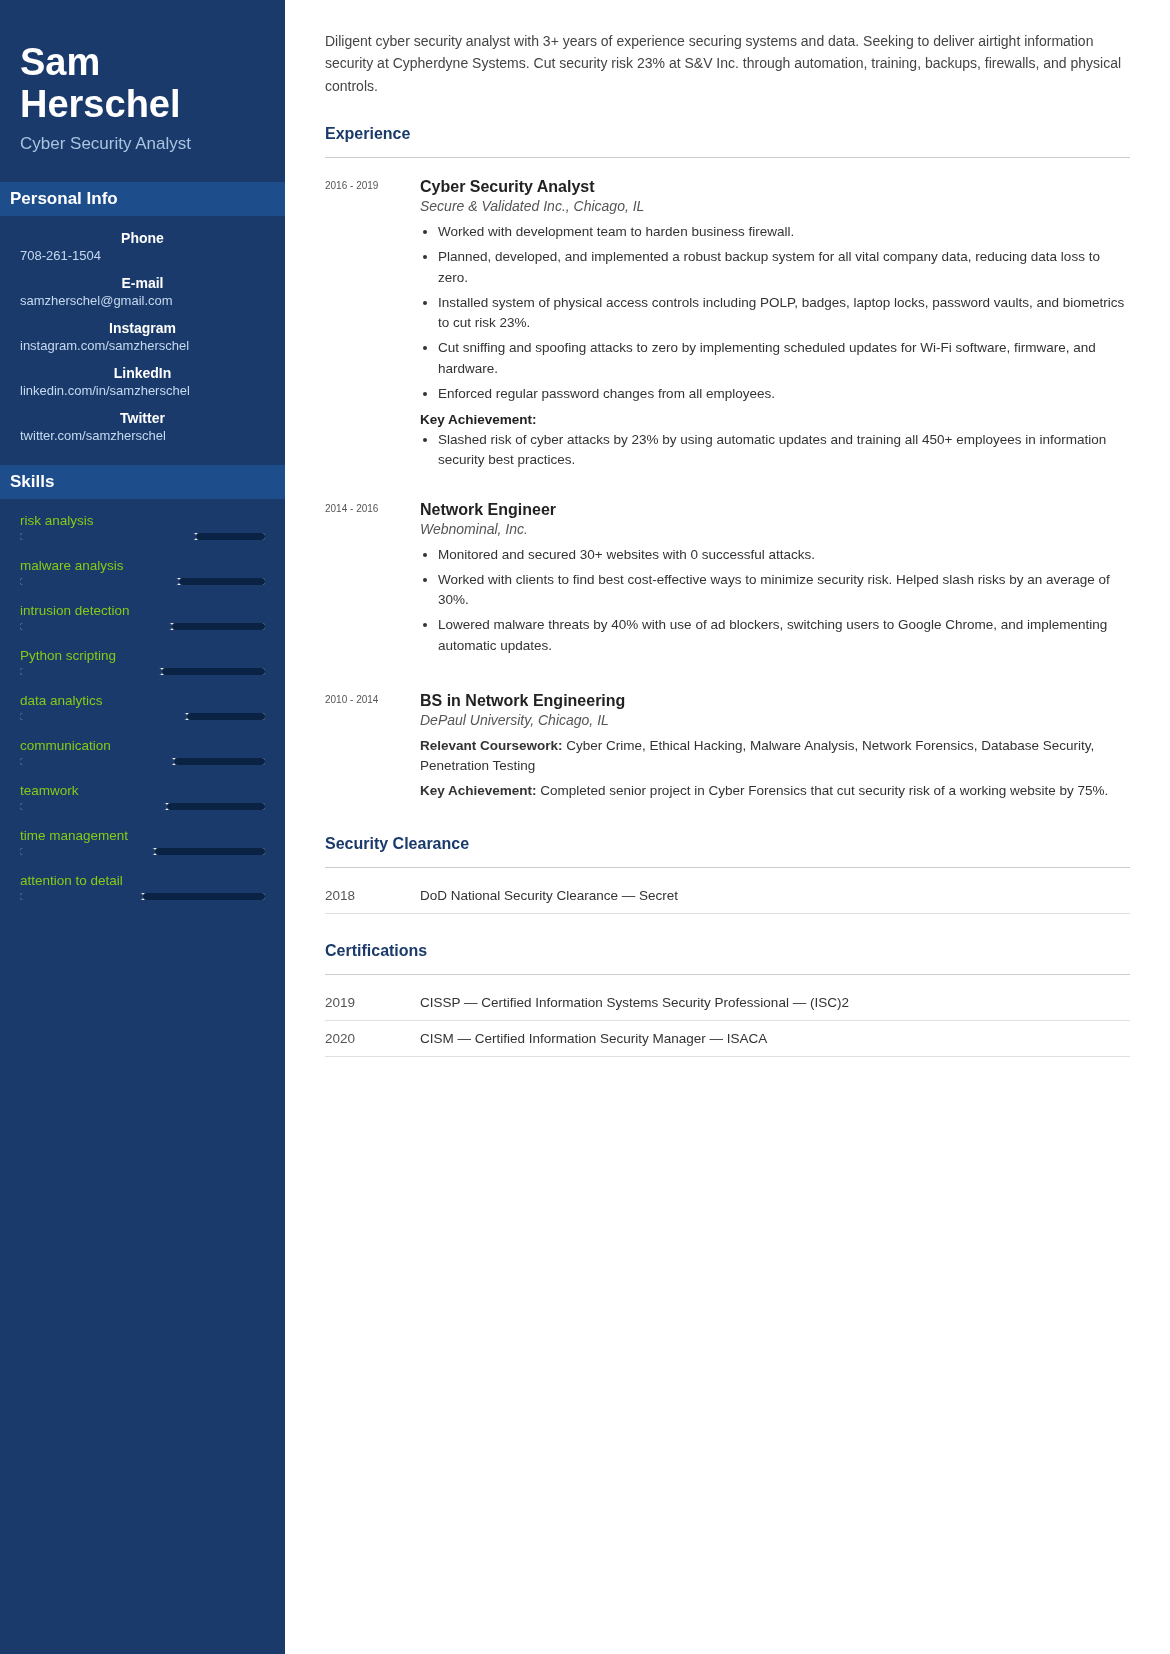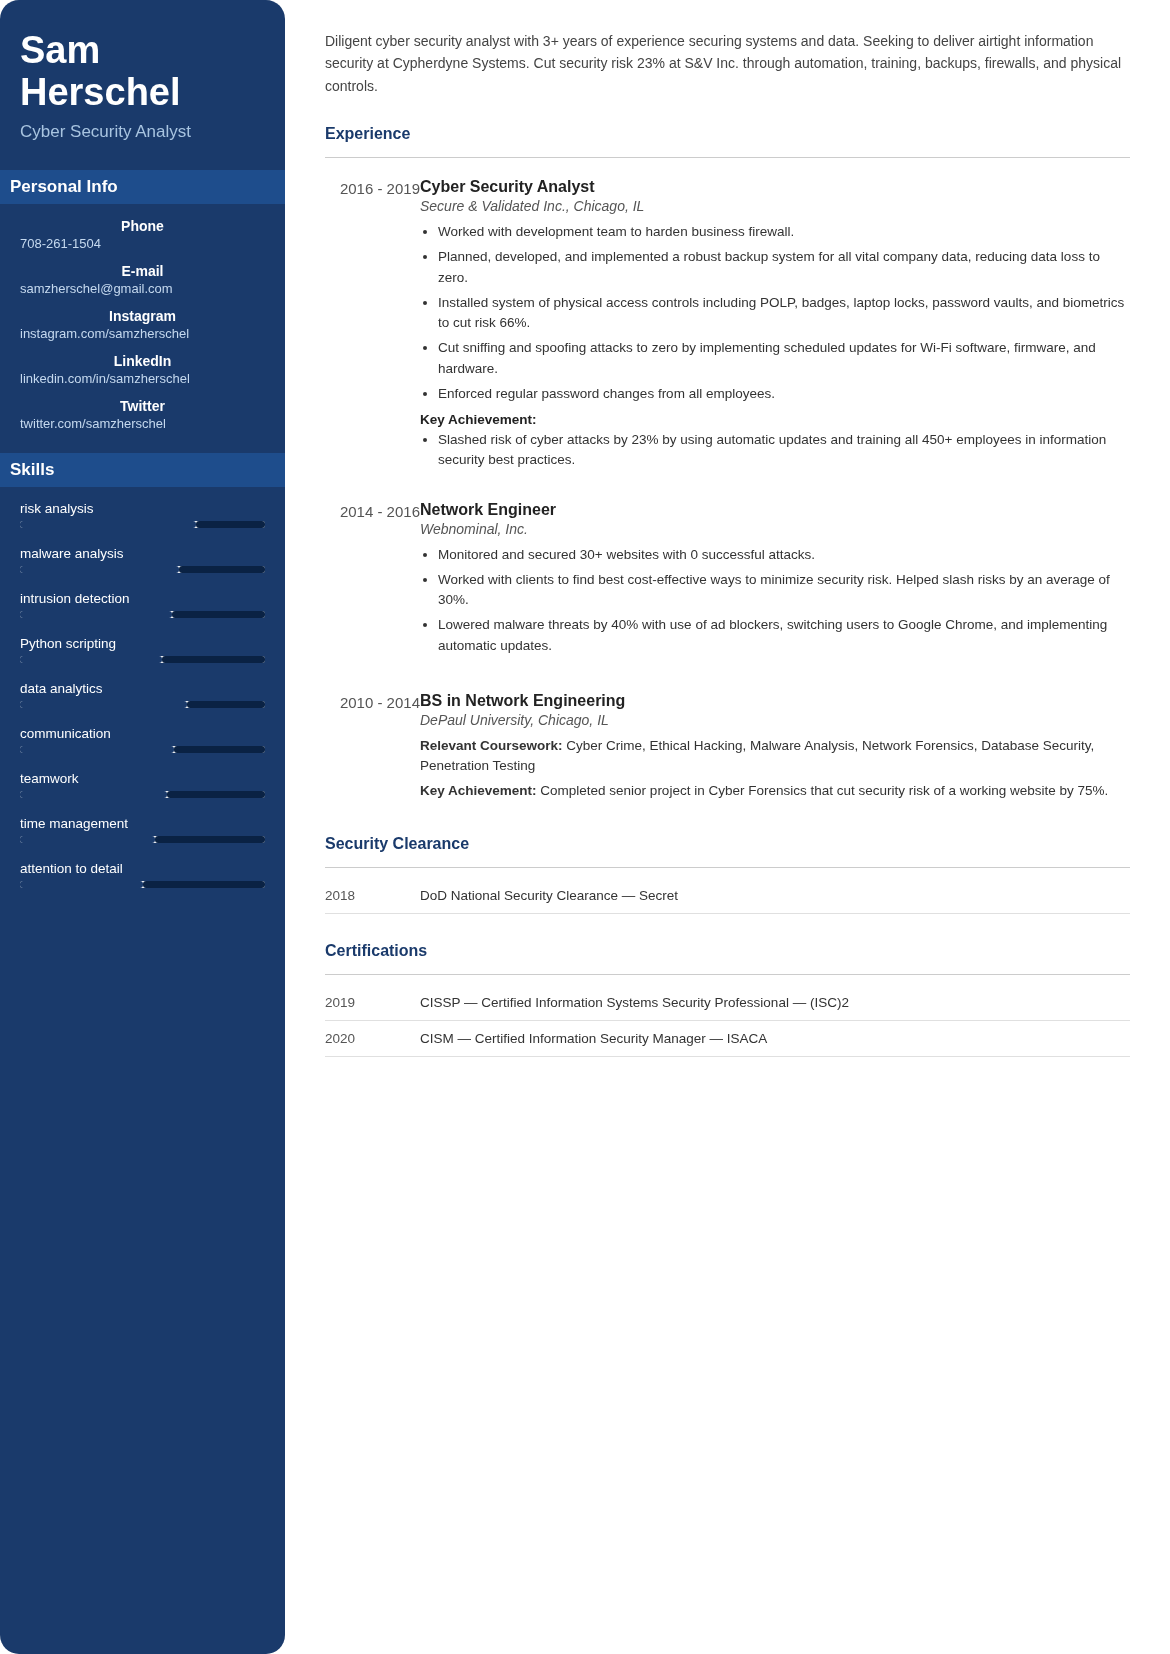--- a/index.html
+++ b/index.html
@@ -8,23 +8,22 @@
       background: #fff;
       width: 1170px;
       min-height: 1654px;
       display: flex;
     }
     .sidebar {
       width: 285px;
       min-width: 285px;
       background: #1a3a6b;
       color: #fff;
-      padding: 30px 20px 30px 20px;
+      padding: 42px 20px 30px 20px;
       flex-shrink: 0;
-      border-radius: 19px;
     }
     .sidebar-name {
       font-size: 38px;
       font-weight: 900;
       color: #fff;
       line-height: 1.1;
       margin-bottom: 8px;
     }
     .sidebar-title {
       font-size: 17px;
@@ -49,21 +48,21 @@
       text-align: center;
     }
     .info-value {
       font-size: 13px;
       color: #c5d9ef;
     }
     .skills-section { margin-top: 6px; }
     .skill-item { margin-bottom: 18px; }
     .skill-name {
       font-size: 13.5px;
-      color: #ffffff;
+      color: #84cc16;
       margin-bottom: 5px;
     }
     .skill-bar-bg {
       background: #fff;
       height: 7px;
       border-radius: 3px;
       width: 100%;
       position: relative;
     }
     .skill-bar-fill {
@@ -101,24 +100,23 @@
       padding-bottom: 14px;
       margin-bottom: 20px;
     }
     .entry {
       display: flex;
       margin-bottom: 22px;
     }
     .entry-date {
       width: 95px;
       min-width: 95px;
-      font-size: 15px;
+      font-size: 10px;
       color: #555;
       padding-top: 2px;
-      text-align: right;
     }
     .entry-content { flex: 1; }
     .entry-jobtitle {
       font-size: 16px;
       font-weight: 700;
       color: #222;
       margin-bottom: 2px;
     }
     .entry-company {
       font-size: 14px;
@@ -280,21 +278,21 @@
     <div class="main-section-title">Experience</div>
 
     <div class="entry">
       <div class="entry-date">2016 - 2019</div>
       <div class="entry-content">
         <div class="entry-jobtitle">Cyber Security Analyst</div>
         <div class="entry-company">Secure &amp; Validated Inc., Chicago, IL</div>
         <ul class="entry-bullets" id="job1-bullets">
             <li>Worked with development team to harden business firewall.</li>
             <li>Planned, developed, and implemented a robust backup system for all vital company data, reducing data loss to zero.</li>
-            <li>Installed system of physical access controls including POLP, badges, laptop locks, password vaults, and biometrics to cut risk 66%.</li>
+            <li>Installed system of physical access controls including POLP, badges, laptop locks, password vaults, and biometrics to cut risk 23%.</li>
             <li>Cut sniffing and spoofing attacks to zero by implementing scheduled updates for Wi-Fi software, firmware, and hardware.</li>
             <li>Enforced regular password changes from all employees.</li>
           </ul>
         <div class="key-achievement-label">Key Achievement:</div>
         <ul class="key-achievement-text entry-bullets">
           <li>Slashed risk of cyber attacks by 23% by using automatic updates and training all 450+ employees in information security best practices.</li>
         </ul>
       </div>
     </div>
 

